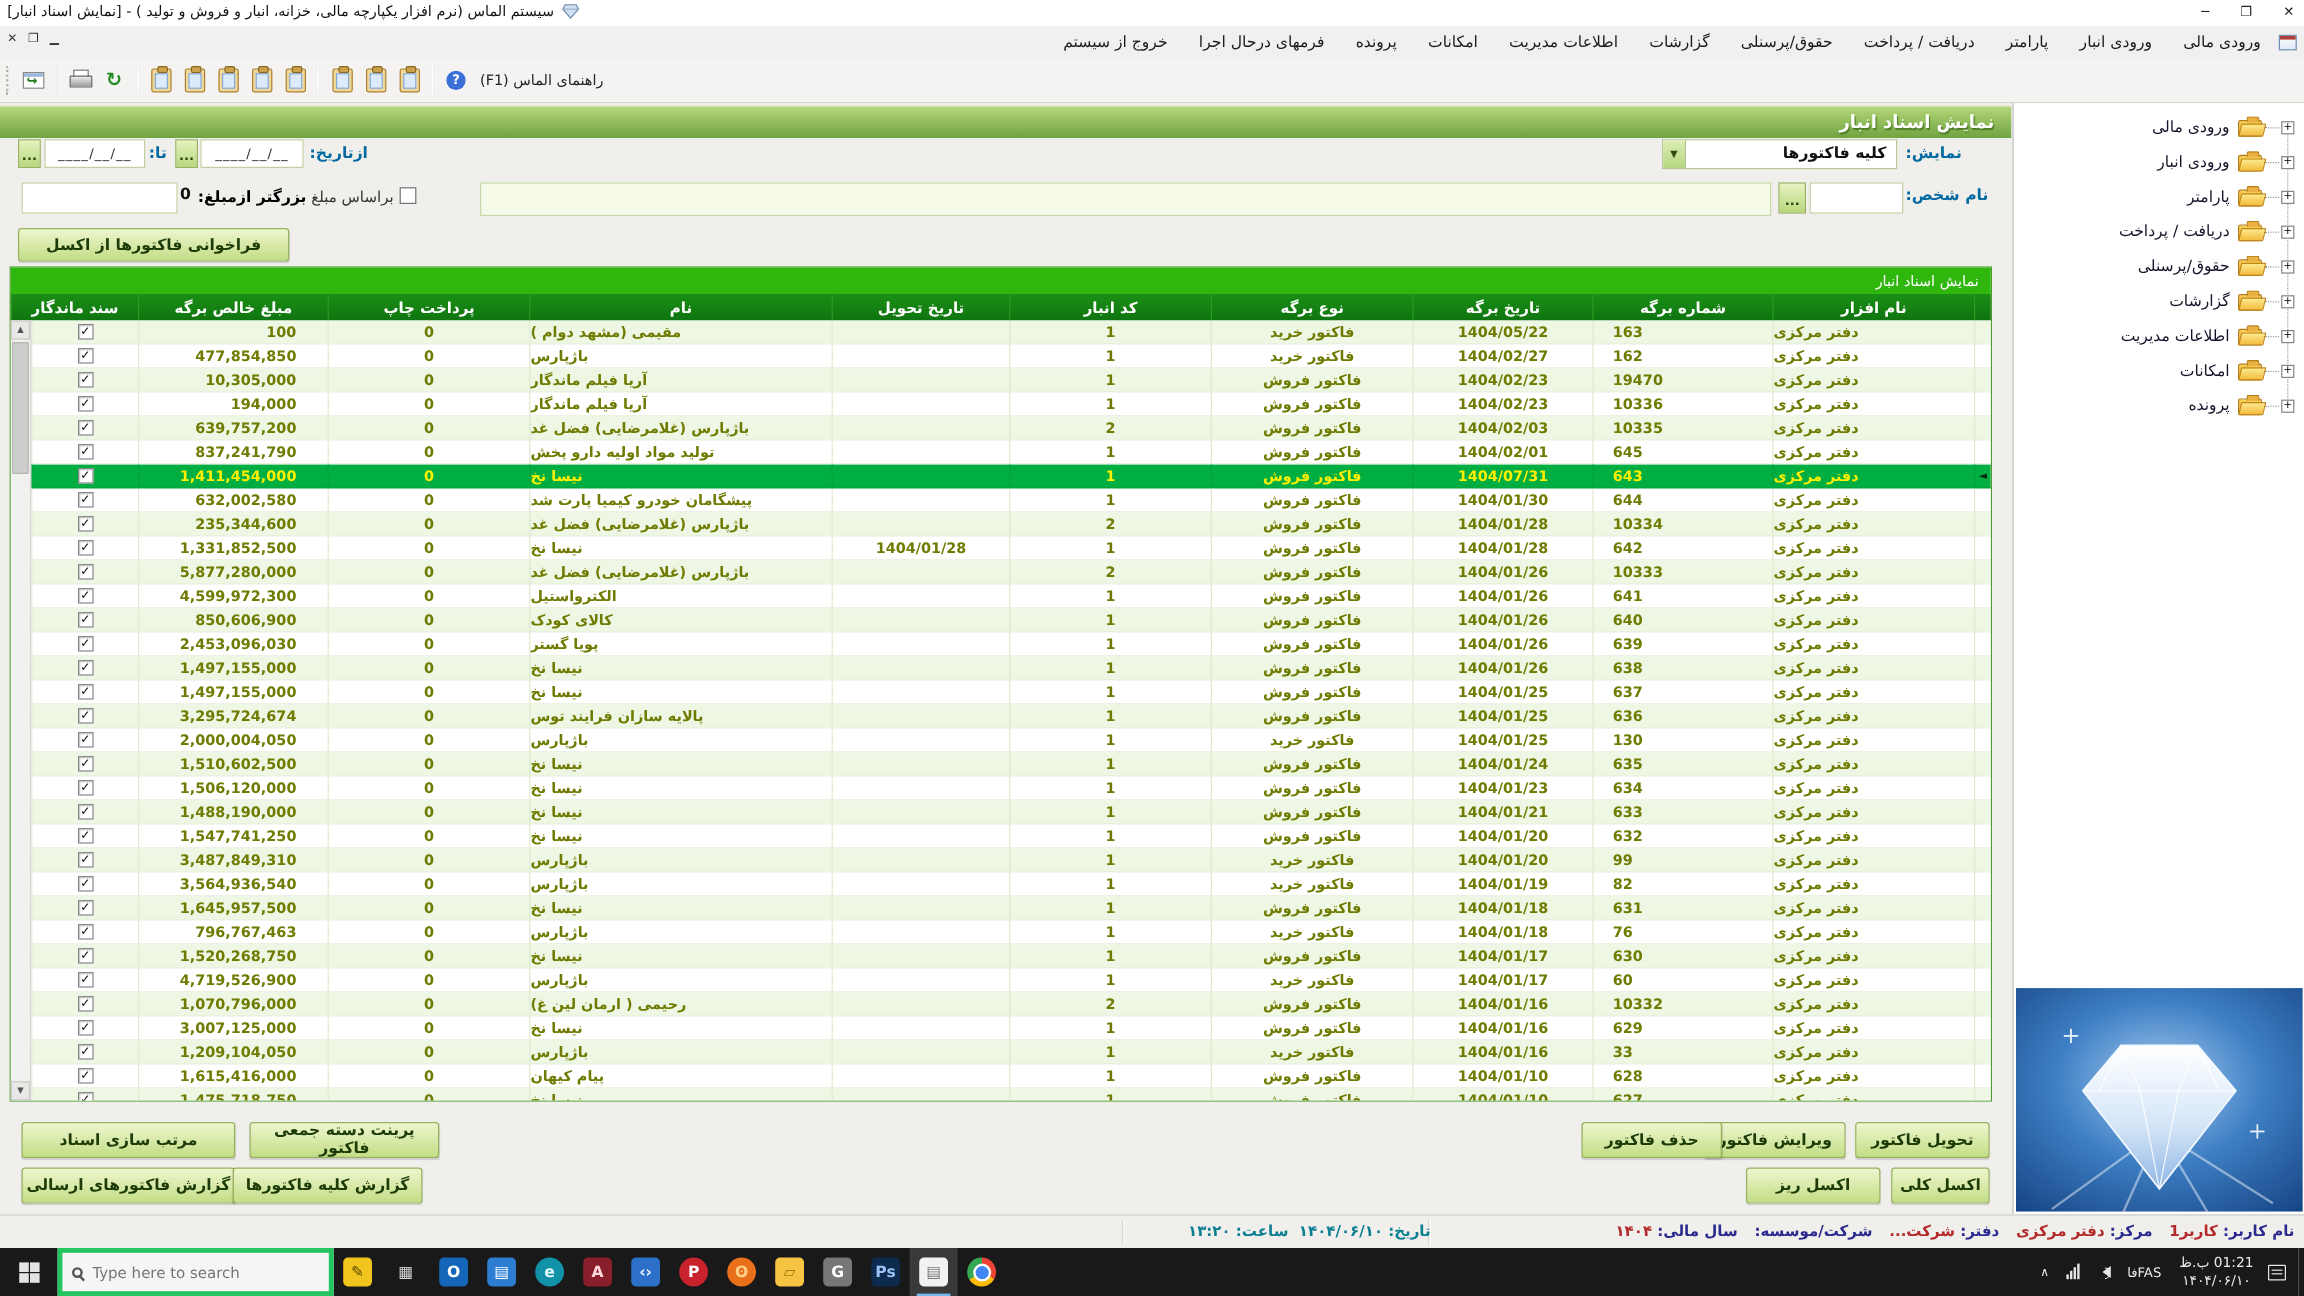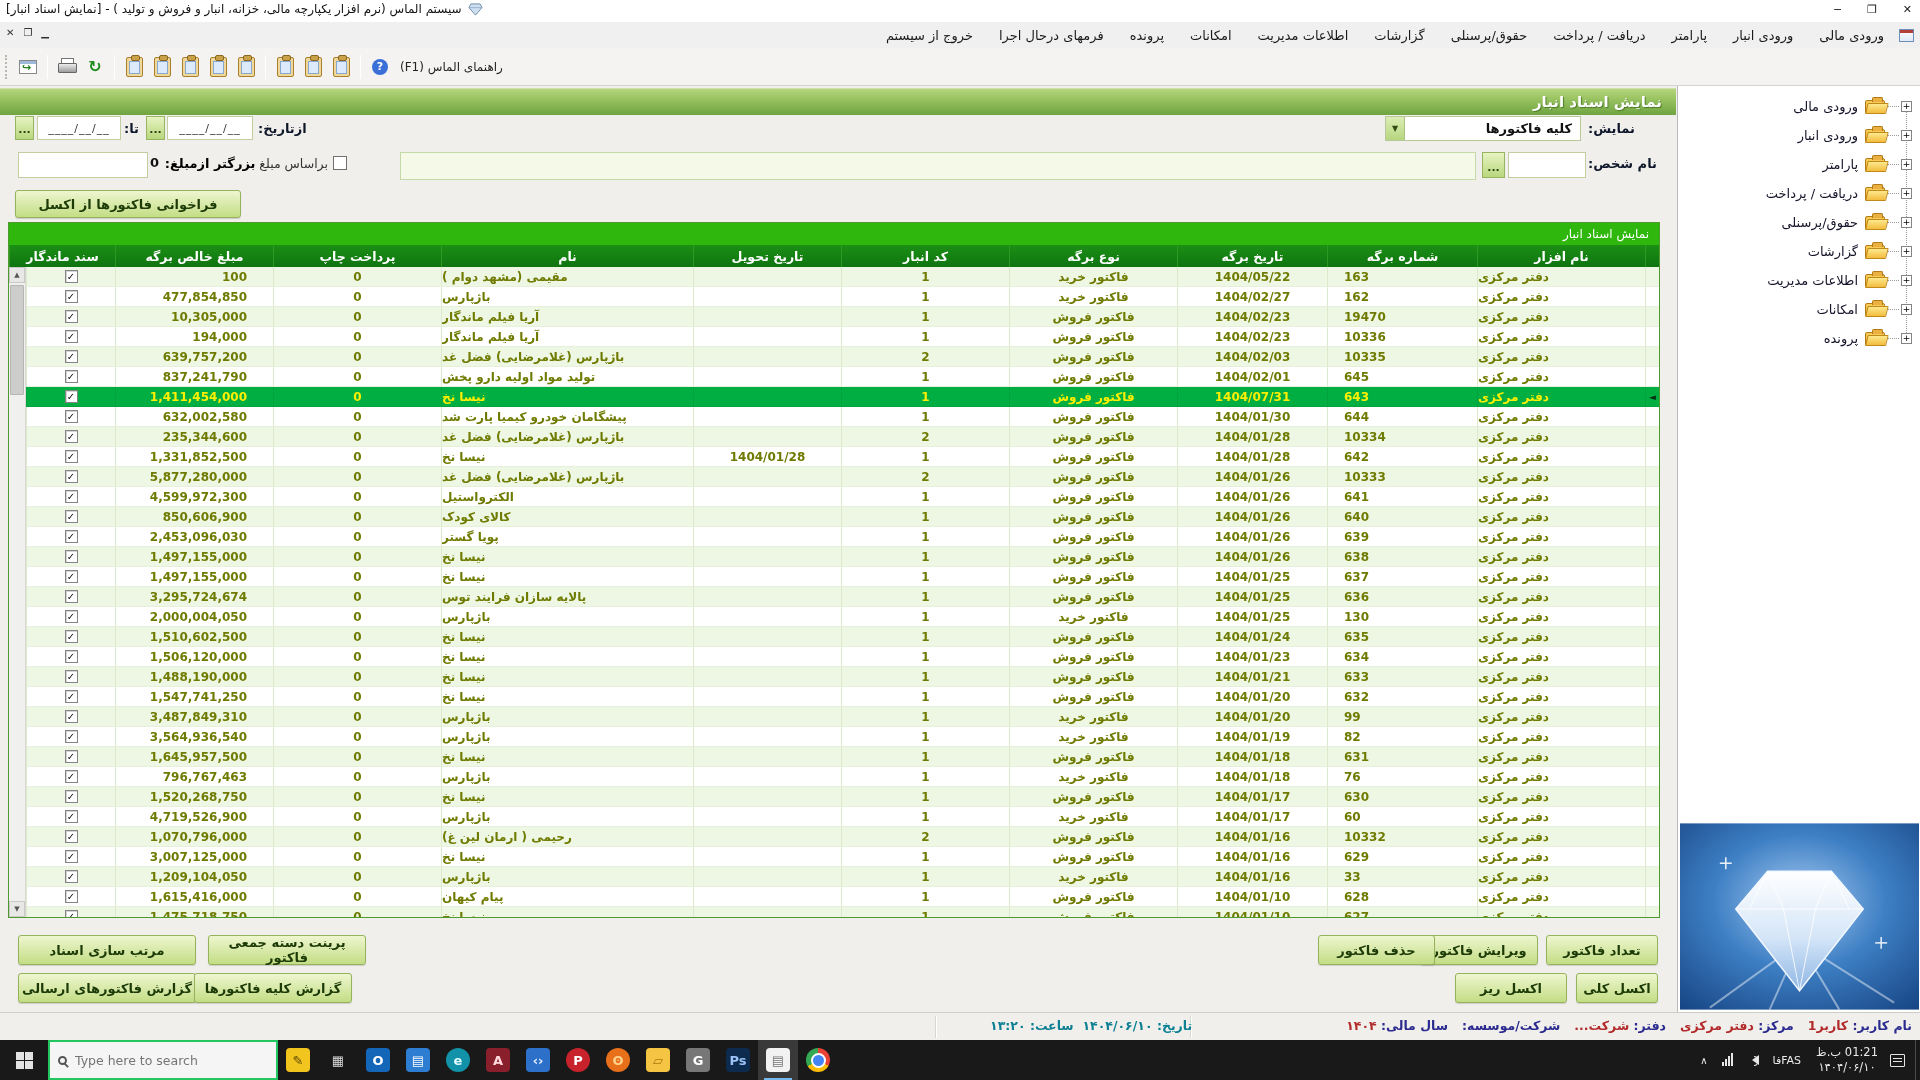--- a/index.html
+++ b/index.html
@@ -41,21 +41,21 @@
 
   
   .mainpanel { position:absolute; top:86px; left:0; width:1676px; height:926px; background:#f0efec; }
   .sidebar { position:absolute; top:86px; left:1677px; width:243px; height:926px; background:#ffffff; border-left:1px solid #b9b9b9; }
 
   .green-header { position:absolute; left:0; top:2px; width:1676px; height:27px;
     background:linear-gradient(#b5d67f,#9fc766 30%,#6fa441); border-top:1px solid #cfe3a8;
     color:#fff; font-size:15px; font-weight:bold; direction:rtl; display:flex; align-items:center;
     padding:0 14px; text-shadow:1px 1px 1px #4c7a25; }
 
-  .flabel { position:absolute; direction:rtl; font-size:13px; font-weight:bold; color:#0f172a; white-space:nowrap; }
+  .flabel { position:absolute; direction:rtl; font-size:13px; font-weight:bold; color:#0369a1; white-space:nowrap; }
   .combobox { position:absolute; left:1385px; top:30px; width:196px; height:25px; background:#fff; border:1px solid #b9c89a; display:flex; direction:rtl; align-items:center; }
   .combo-val { flex:1; font-size:13px; font-weight:bold; color:#111; padding:0 8px; text-align:right; }
   .combo-btn { width:19px; height:100%; background:linear-gradient(#dcedb4,#b6d67f); border-right:1px solid #a9c47e; color:#2f4d12; font-size:8px; display:flex; align-items:center; justify-content:center; }
 
   .datefield { position:absolute; height:24px; background:#fff; border:1px solid #c2ce9f; color:#333; font-size:11px; display:flex; align-items:center; justify-content:center; direction:ltr; letter-spacing:1px; }
   .dotsbtn { position:absolute; height:24px; background:linear-gradient(#e6f3c0,#b9d77e); border:1px solid #97b561; color:#2b4410; font-weight:bold; font-size:11px; display:flex; align-items:flex-end; justify-content:center; padding-bottom:3px; }
 
   .inputbox { position:absolute; background:#fff; border:1px solid #c2ce9f; }
   .longinput { position:absolute; background:#f4fae7; border:1px solid #c5d9a8; }
   input.bare { width:100%; height:100%; border:none; outline:none; background:transparent; font-family:inherit; font-size:13px; padding:0 6px; direction:rtl; }
@@ -117,21 +117,21 @@
   .sb-lab { color:#2b2b8f; font-weight:bold; }
   .sb-val { color:#b22a2a; font-weight:bold; }
   .sb-time { position:absolute; left:990px; top:5px; direction:rtl; white-space:nowrap; color:#0c7f93; font-weight:bold; }
   .sb-div { position:absolute; top:3px; height:22px; width:1px; background:#d9d7d2; box-shadow:1px 0 0 #fff; }
 
   
   .taskbar { position:absolute; top:1040px; left:0; width:1920px; height:40px; background:#191919; display:flex; align-items:center; direction:ltr; }
   .start { width:48px; height:40px; display:flex; align-items:center; justify-content:center; }
   .winlogo { width:17px; height:17px; display:grid; grid-template-columns:8px 8px; grid-template-rows:8px 8px; gap:1px; }
   .winlogo div { background:#e3e3e3; }
-  .searchbox { width:230px; height:40px; background:#f5f5f5; border:2px solid #22c55e; display:flex; align-items:center; padding:0 8px; gap:8px; }
+  .searchbox { width:230px; height:40px; background:#f5f5f5; border:4px solid #22c55e; display:flex; align-items:center; padding:0 8px; gap:8px; }
   .mag { width:9px; height:9px; border:2px solid #555; border-radius:50%; position:relative; flex:none; }
   .mag::after { content:""; position:absolute; width:2px; height:6px; background:#555; transform:rotate(-45deg); bottom:-5px; right:-2px; }
   .searchbox input { border:none; outline:none; background:transparent; font-family:inherit; font-size:12.5px; color:#333; width:100%; }
   .tb-btn { width:40px; height:40px; display:flex; align-items:center; justify-content:center; position:relative; }
   .tb-btn.active { background:rgba(255,255,255,.14); }
   .tb-btn.active::after { content:""; position:absolute; bottom:0; left:6px; right:6px; height:2px; background:#76b9ed; }
   .tb-glyph { width:24px; height:24px; display:flex; align-items:center; justify-content:center; font-size:13px; font-weight:bold; border-radius:4px; }
   .tb-glyph.round { border-radius:50%; }
   .tb-glyph.chrome { background:conic-gradient(#ea4335 0 33%, #fbbc05 33% 66%, #34a853 66% 100%); position:relative; }
   .tb-glyph.chrome::after { content:""; position:absolute; width:11px; height:11px; background:#4285f4; border:2px solid #fff; border-radius:50%; }
@@ -781,21 +781,21 @@
       <div class="vs-thumb"></div>
       <div class="vs-arrow" style="bottom:0;">▼</div>
     </div>
   </div>
 
   <button class="gbtn act" style="left:18px;  top:849px; width:178px;">مرتب سازی اسناد</button>
   <button class="gbtn act" style="left:208px; top:849px; width:158px;">پرینت دسته جمعی فاکتور</button>
   <button class="gbtn act" style="left:18px;  top:887px; width:178px;">گزارش فاکتورهای ارسالی</button>
   <button class="gbtn act" style="left:194px; top:887px; width:158px;">گزارش کلیه فاکتورها</button>
 
-  <button class="gbtn act" style="left:1546px; top:849px; width:112px;">تعداد فاکتور</button>
+  <button class="gbtn act" style="left:1546px; top:849px; width:112px;">تحویل فاکتور</button>
   <button class="gbtn act" style="left:1420px; top:849px; width:118px;">ویرایش فاکتور</button>
   <button class="gbtn act" style="left:1318px; top:849px; width:117px;">حذف فاکتور</button>
   <button class="gbtn act" style="left:1576px; top:887px; width:82px;">اکسل کلی</button>
   <button class="gbtn act" style="left:1455px; top:887px; width:112px;">اکسل ریز</button>
 </div>
 
 <div class="sidebar">
   <div class="tree-vline"></div>
   <div class="tree" id="tree">
       <div class="tree-item">

